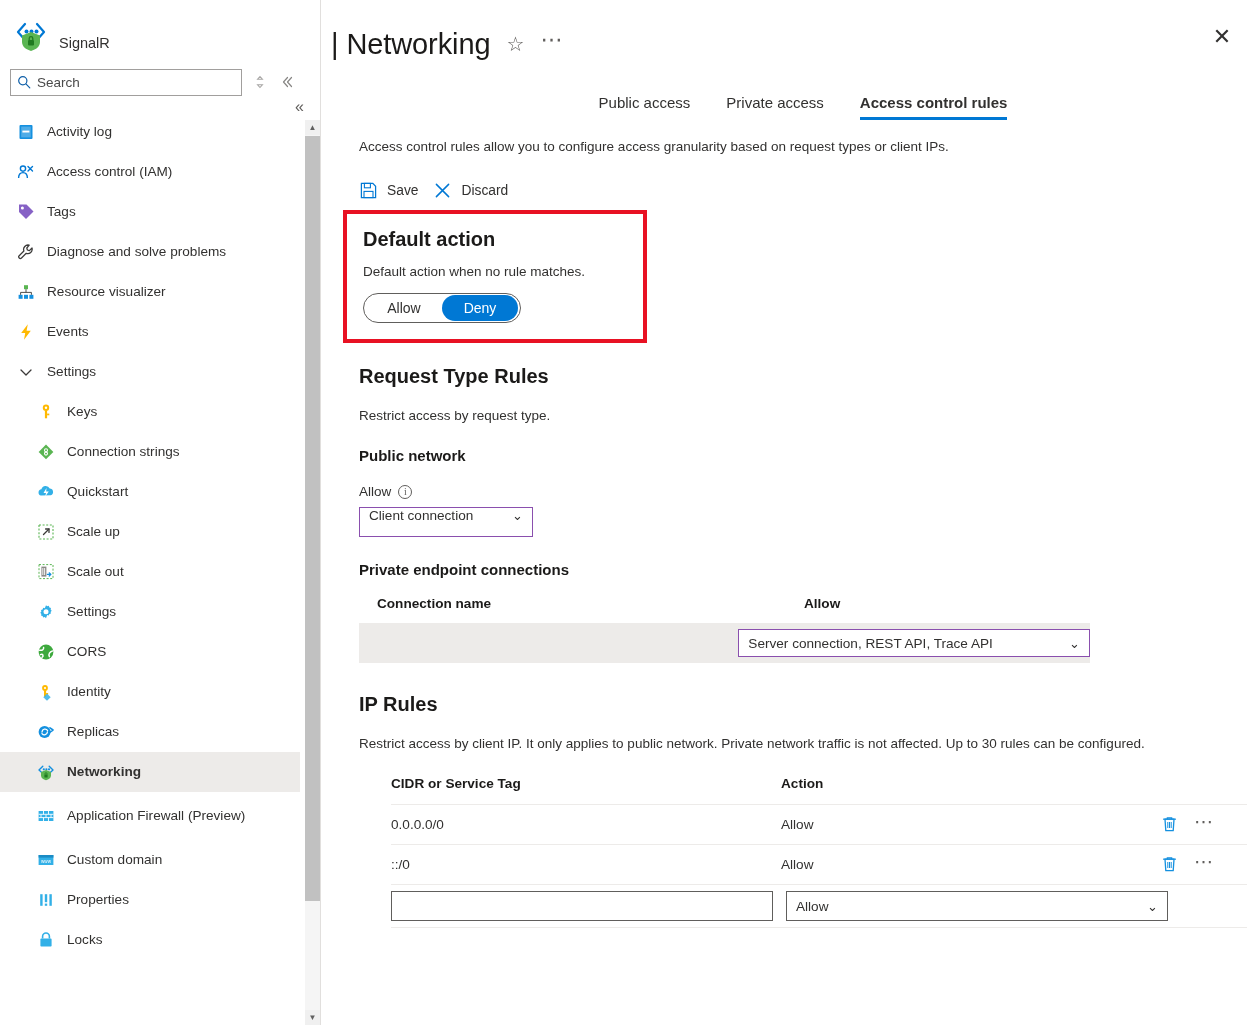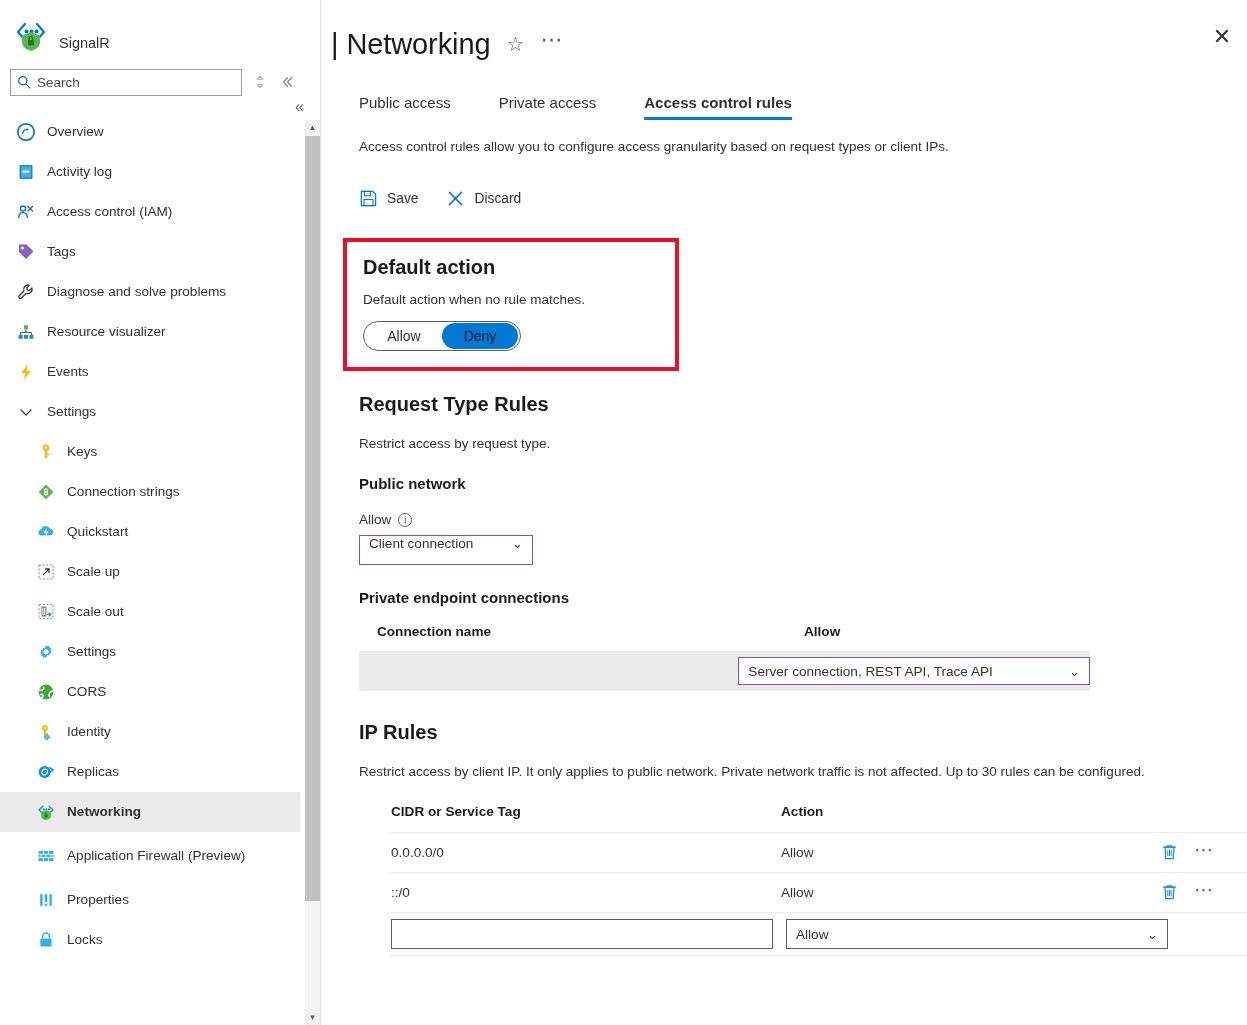--- a/index.html
+++ b/index.html
@@ -94,66 +94,67 @@
     display: flex; align-items: center; justify-content: center;
     font-size: 22px; font-weight: 300; color: #323130; cursor: pointer;
   }
   #collapse-chevron {
     position: absolute; left: -26px; top: 86px;
     font-size: 16px; color: #605e5c; cursor: pointer;
   }
 
   
   #tabs {
-    display: flex; gap: 48px; padding: 0 0 0 38px; margin-top: 26px;
+    display: flex; gap: 36px; padding: 0 0 0 38px; margin-top: 26px;
     border-bottom: 1px solid transparent;
+    justify-content: center;
   }
   .tab {
     font-size: 15px; color: #323130; padding-bottom: 9px;
     cursor: pointer; position: relative; white-space: nowrap;
   }
   .tab.active { font-weight: bold; }
   .tab.active::after {
     content: ""; position: absolute; left: 0; right: 0; bottom: 0;
     height: 3px; background: #0078d4;
   }
 
   #content {
     padding-left: 38px; padding-right: 20px; margin-top: 16px;
   }
   .section-desc { font-size: 13.5px; color: #323130; line-height: 1.45; }
 
   
-  #cmdbar { display: flex; align-items: center; gap: 28px; margin-top: 32px; }
+  #cmdbar { display: flex; align-items: center; gap: 15px; margin-top: 24px; }
   .cmd-btn {
     display: flex; align-items: center; gap: 9px; cursor: pointer;
     font-size: 13.8px; color: #323130;
   }
   .cmd-ico { width: 19px; height: 19px; flex: 0 0 19px; }
 
   
   #default-action-box {
-    position: relative; margin-top: 30px; margin-left: -16px;
-    width: 336px; border: 4px solid #e81123; padding: 14px 16px 16px 16px;
+    position: relative; margin-top: 10px; margin-left: -16px;
+    width: 304px; border: 4px solid #e81123; padding: 14px 16px 16px 16px;
   }
   .h2-title { font-size: 20px; font-weight: bold; color: #1b1a19; }
   .h3-title { font-size: 15px; font-weight: bold; color: #1b1a19; }
   #default-action-desc { font-size: 13.5px; color: #323130; margin-top: 13px; }
 
   #toggle-group {
     margin-top: 14px; width: 158px; height: 30px;
     border: 1px solid #605e5c; border-radius: 15px;
     display: flex; align-items: center; padding: 2px; background: #fff;
   }
   .toggle-opt {
     flex: 1; height: 26px; border-radius: 13px; display: flex;
     align-items: center; justify-content: center;
     font-size: 14px; color: #323130; cursor: pointer;
   }
-  .toggle-opt.on { background: #0078d4; color: #0f172a; }
+  .toggle-opt.on { background: #0078d4; color: #ffffff; }
 
   #request-type-title { margin-top: 22px; }
   #request-type-desc { margin-top: 18px; }
   #public-network-title { margin-top: 22px; }
 
   .field-label-row {
     display: flex; align-items: center; gap: 7px; margin-top: 20px;
     font-size: 13.5px; color: #323130;
   }
   .info-circle {
@@ -270,29 +271,20 @@
       <span class="tool-icon">
         <svg viewBox="0 0 18 18" width="18" height="18">
           <path d="M9.5 4.5 L5.5 9 L9.5 13.5" fill="none" stroke="#605e5c" stroke-width="1.2" stroke-linecap="round" stroke-linejoin="round"></path>
           <path d="M13.5 4.5 L9.5 9 L13.5 13.5" fill="none" stroke="#605e5c" stroke-width="1.2" stroke-linecap="round" stroke-linejoin="round"></path>
         </svg>
       </span>
     </div>
 
     <div id="nav-scroll-area">
 
-      <div class="nav-item">
-        <span class="nav-ico">
-          <svg viewBox="0 0 20 20" width="20" height="20">
-            <circle cx="10" cy="10" r="8.2" fill="none" stroke="#0078d4" stroke-width="1.7"></circle>
-            <path d="M6 12 C6 8.5 8 6.8 11 7 L9.6 5.4 L13 7.4 L9.6 9.6 L11 8.1 C8.7 8 7.4 9.6 7.4 12 Z" fill="#0078d4"></path>
-          </svg>
-        </span>
-        <span class="nav-label">Overview</span>
-      </div>
 
       <div class="nav-item">
         <span class="nav-ico">
           <svg viewBox="0 0 20 20" width="20" height="20">
             <rect x="3.5" y="3" width="13" height="14" rx="1" fill="#1490df"></rect>
             <rect x="5.2" y="4.6" width="9.6" height="10.8" fill="#fff" opacity=".25"></rect>
             <rect x="6.4" y="8.6" width="7" height="1.9" fill="#ffffff"></rect>
           </svg>
         </span>
         <span class="nav-label">Activity log</span>
@@ -490,20 +482,30 @@
               <line x1="10" y1="8.3" x2="10" y2="11.6"></line>
               <line x1="15" y1="8.3" x2="15" y2="11.6"></line>
               <line x1="7.5" y1="11.6" x2="7.5" y2="15"></line>
               <line x1="12.5" y1="11.6" x2="12.5" y2="15"></line>
             </g>
           </svg>
         </span>
         <span class="nav-label">Application Firewall (Preview)</span>
       </div>
 
+      <div class="nav-item child">
+        <span class="nav-ico">
+          <svg viewBox="0 0 20 20" width="20" height="20">
+            <rect x="2.6" y="5" width="14.8" height="10" fill="#32b0e7"></rect>
+            <rect x="2.6" y="5" width="14.8" height="2.6" fill="#1b8bc4"></rect>
+            <text x="10" y="12.7" font-size="4.6" fill="#ffffff" text-anchor="middle" font-family="Liberation Sans, sans-serif">www</text>
+          </svg>
+        </span>
+        <span class="nav-label">Custom domain</span>
+      </div>
 
       <div class="nav-item child">
         <span class="nav-ico">
           <svg viewBox="0 0 20 20" width="20" height="20">
             <rect x="4.2" y="4.2" width="2.4" height="11.6" fill="#32b0e7"></rect>
             <rect x="8.8" y="4.2" width="2.4" height="8" fill="#32b0e7"></rect>
             <rect x="13.4" y="4.2" width="2.4" height="11.6" fill="#32b0e7"></rect>
             <rect x="8.8" y="13.6" width="2.4" height="2.2" fill="#32b0e7"></rect>
           </svg>
         </span>

